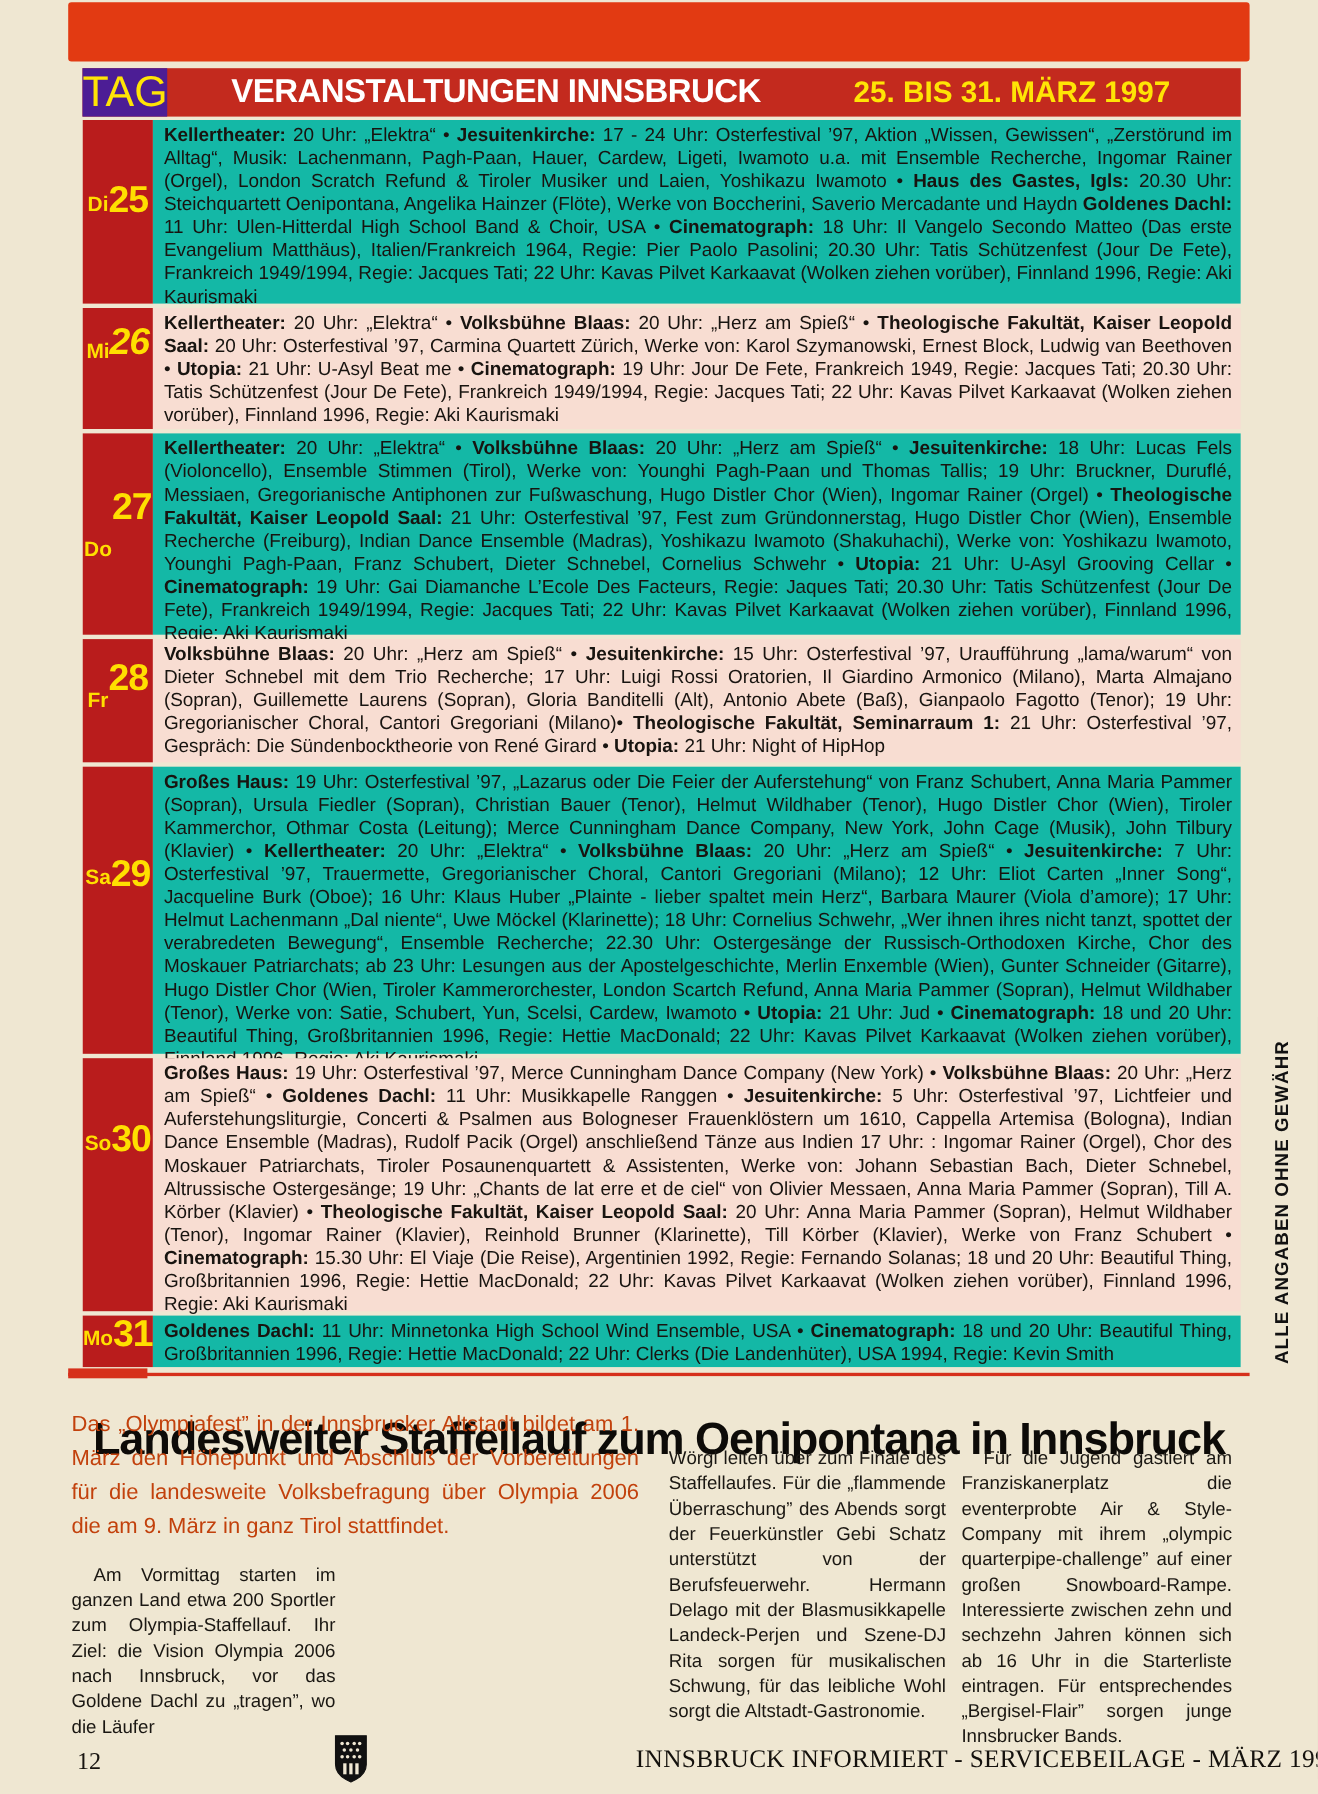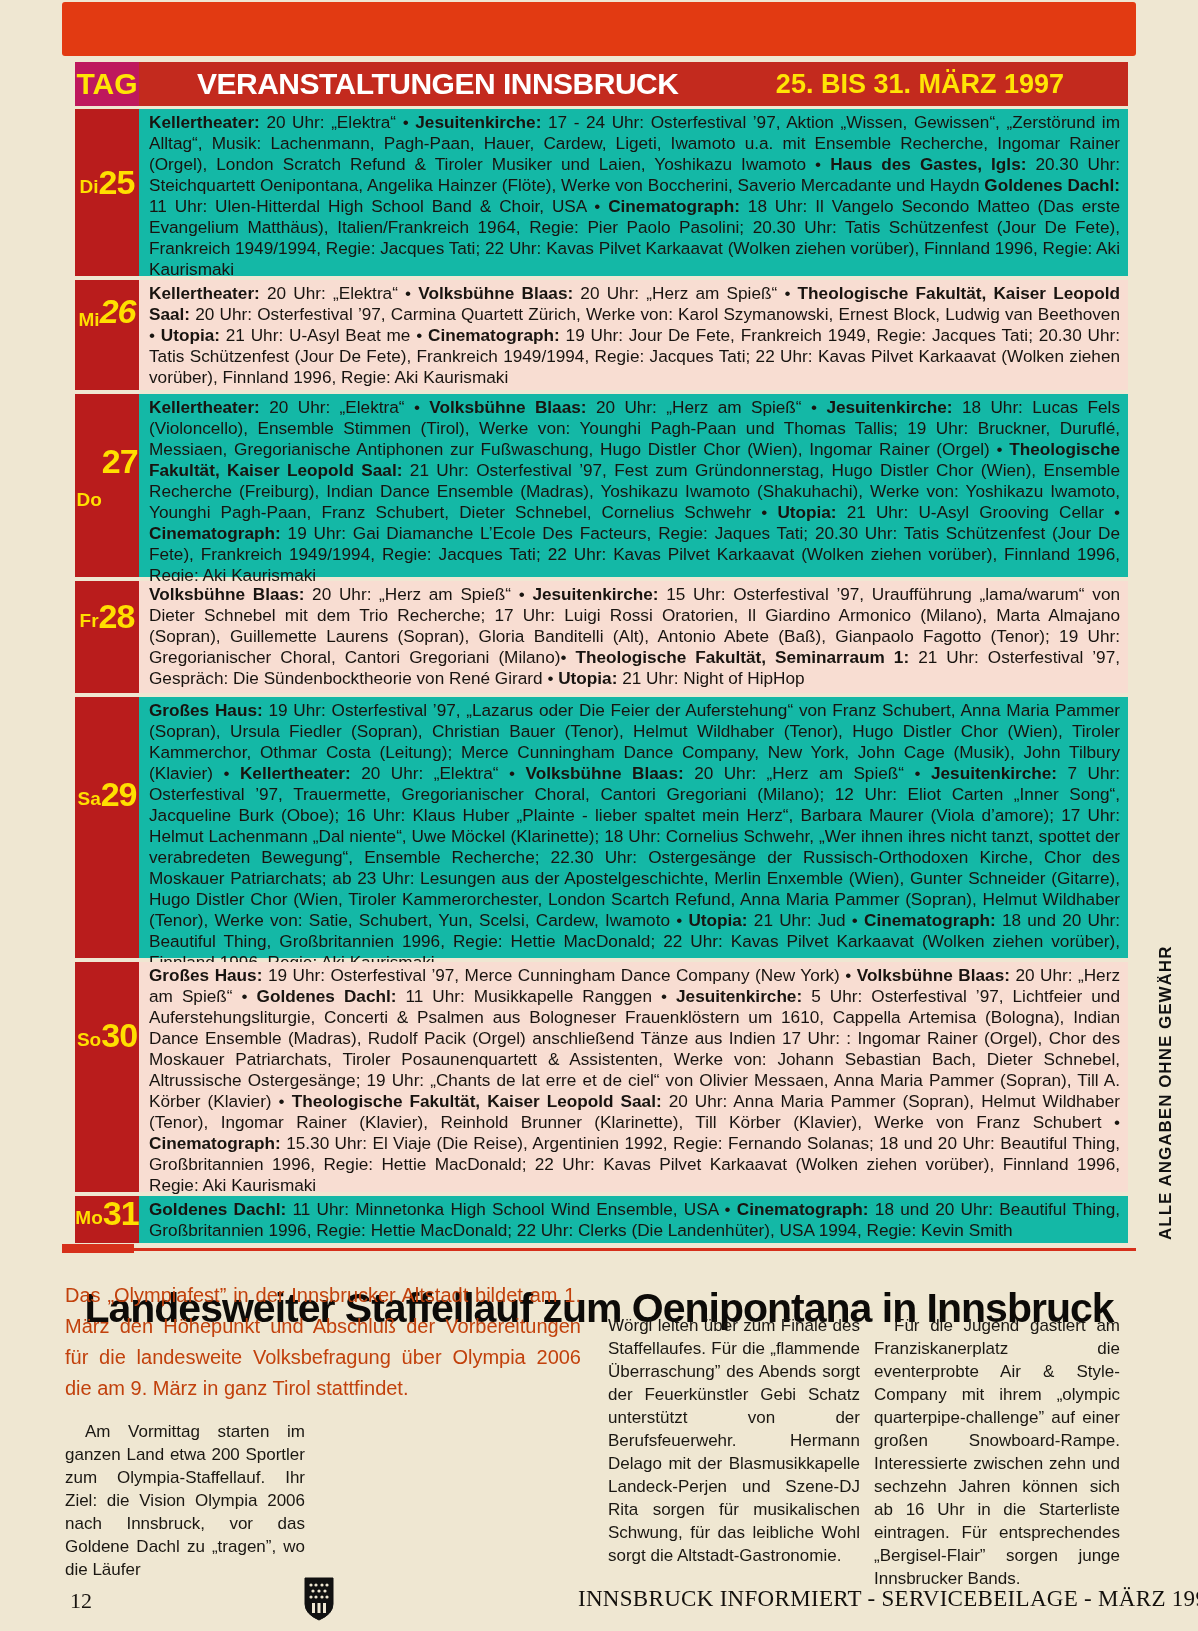--- a/index.html
+++ b/index.html
@@ -2,22 +2,22 @@
 <html lang="de"><head>
 <meta charset="utf-8">
 <style>
   html,body{margin:0;padding:0;background:#e8e0cb;}
   .page{position:relative;width:1198px;height:1631px;background:#efe7d2;overflow:hidden;
         font-family:"Liberation Sans",sans-serif;color:#181410;}
   
   .top-band{position:absolute;left:62px;top:2px;width:1074px;height:54px;background:#e23a12;border-radius:3px;}
   .header-bar{position:absolute;left:75px;top:62px;width:1053px;height:44px;background:#c32a1e;
               display:flex;align-items:center;}
-  .tag-box{flex:0 0 64px;height:100%;background:#be185d;display:flex;align-items:center;justify-content:center;
-           color:#ffe405;font-size:30px;font-weight:bold;letter-spacing:0;}
+  .tag-box{flex:0 0 64px;height:100%;background:#4c1d95;display:flex;align-items:center;justify-content:center;
+           color:#ffe405;font-size:39px;font-weight:normal;letter-spacing:0;}
   .hdr-title{color:#ffffff;font-size:30px;font-weight:bold;letter-spacing:-0.5px;margin-left:58px;white-space:nowrap;}
   .hdr-date{color:#ffe405;font-size:27px;font-weight:bold;margin-left:auto;margin-right:64px;white-space:nowrap;}
   
   .listing{position:absolute;left:75px;top:109px;width:1053px;height:1134px;
            display:flex;flex-direction:column;gap:4px;overflow:hidden;}
   .lrow{display:flex;}
   .daycell{flex:0 0 64px;background:#b91c1c;color:#ffdf00;display:flex;align-items:flex-start;justify-content:center;}
   .dabbr{font-size:19px;font-weight:bold;align-self:flex-start;margin-top:11px;}
   .dnum{font-size:34px;font-weight:bold;letter-spacing:-1px;line-height:1;}
   .dcontent{flex:1;padding:3px 8px 4px 10px;font-size:17.2px;line-height:21px;text-align:justify;}
@@ -78,21 +78,21 @@
       </div>
       <div class="lrow light" style="min-height: 178px;">
         <div class="daycell">
           <span class="dabbr" style="margin-top: 95px;">Do</span>
           <span class="dnum" style="margin-top: 50px;">27</span>
         </div>
         <div class="dcontent"><b>Kellertheater:</b><span> 20 Uhr: „Elektra“ • </span><b>Volksbühne Blaas:</b><span> 20 Uhr: „Herz am Spieß“ • </span><b>Jesuitenkirche:</b><span> 18 Uhr: Lucas Fels (Violoncello), Ensemble Stimmen (Tirol), Werke von: Younghi Pagh-Paan und Thomas Tallis; 19 Uhr: Bruckner, Duruflé, Messiaen, Gregorianische Antiphonen zur Fußwaschung, Hugo Distler Chor (Wien), Ingomar Rainer (Orgel) • </span><b>Theologische Fakultät, Kaiser Leopold Saal:</b><span> 21 Uhr: Osterfestival ’97, Fest zum Gründonnerstag, Hugo Distler Chor (Wien), Ensemble Recherche (Freiburg), Indian Dance Ensemble (Madras), Yoshikazu Iwamoto (Shakuhachi), Werke von: Yoshikazu Iwamoto, Younghi Pagh-Paan, Franz Schubert, Dieter Schnebel, Cornelius Schwehr • </span><b>Utopia:</b><span> 21 Uhr: U-Asyl Grooving Cellar • </span><b>Cinematograph:</b><span> 19 Uhr: Gai Diamanche L’Ecole Des Facteurs, Regie: Jaques Tati; 20.30 Uhr: Tatis Schützenfest (Jour De Fete), Frankreich 1949/1994, Regie: Jacques Tati; 22 Uhr: Kavas Pilvet Karkaavat (Wolken ziehen vorüber), Finnland 1996, Regie: Aki Kaurismaki</span></div>
       </div>
       <div class="lrow pink" style="min-height: 112px;">
         <div class="daycell">
-          <span class="dabbr" style="margin-top: 29px;">Fr</span>
+          <span class="dabbr" style="margin-top: 46px;">Fr</span>
           <span class="dnum" style="margin-top: 18px;">28</span>
         </div>
         <div class="dcontent"><b>Volksbühne Blaas:</b><span> 20 Uhr: „Herz am Spieß“ • </span><b>Jesuitenkirche:</b><span> 15 Uhr: Osterfestival ’97, Uraufführung „lama/warum“ von Dieter Schnebel mit dem Trio Recherche; 17 Uhr: Luigi Rossi Oratorien, Il Giardino Armonico (Milano), Marta Almajano (Sopran), Guillemette Laurens (Sopran), Gloria Banditelli (Alt), Antonio Abete (Baß), Gianpaolo Fagotto (Tenor); 19 Uhr: Gregorianischer Choral, Cantori Gregoriani (Milano)• </span><b>Theologische Fakultät, Seminarraum 1:</b><span> 21 Uhr: Osterfestival ’97, Gespräch: Die Sündenbocktheorie von René Girard • </span><b>Utopia:</b><span> 21 Uhr: Night of HipHop</span></div>
       </div>
       <div class="lrow light" style="min-height: 258px;">
         <div class="daycell">
           <span class="dabbr" style="margin-top: 91px;">Sa</span>
           <span class="dnum" style="margin-top: 80px;">29</span>
         </div>
         <div class="dcontent"><b>Großes Haus:</b><span> 19 Uhr: Osterfestival ’97, „Lazarus oder Die Feier der Auferstehung“ von Franz Schubert, Anna Maria Pammer (Sopran), Ursula Fiedler (Sopran), Christian Bauer (Tenor), Helmut Wildhaber (Tenor), Hugo Distler Chor (Wien), Tiroler Kammerchor, Othmar Costa (Leitung); Merce Cunningham Dance Company, New York, John Cage (Musik), John Tilbury (Klavier) • </span><b>Kellertheater:</b><span> 20 Uhr: „Elektra“ • </span><b>Volksbühne Blaas:</b><span> 20 Uhr: „Herz am Spieß“ • </span><b>Jesuitenkirche:</b><span> 7 Uhr: Osterfestival ’97, Trauermette, Gregorianischer Choral, Cantori Gregoriani (Milano); 12 Uhr: Eliot Carten „Inner Song“, Jacqueline Burk (Oboe); 16 Uhr: Klaus Huber „Plainte - lieber spaltet mein Herz“, Barbara Maurer (Viola d’amore); 17 Uhr: Helmut Lachenmann „Dal niente“, Uwe Möckel (Klarinette); 18 Uhr: Cornelius Schwehr, „Wer ihnen ihres nicht tanzt, spottet der verabredeten Bewegung“, Ensemble Recherche; 22.30 Uhr: Ostergesänge der Russisch-Orthodoxen Kirche, Chor des Moskauer Patriarchats; ab 23 Uhr: Lesungen aus der Apostelgeschichte, Merlin Enxemble (Wien), Gunter Schneider (Gitarre), Hugo Distler Chor (Wien, Tiroler Kammerorchester, London Scartch Refund, Anna Maria Pammer (Sopran), Helmut Wildhaber (Tenor), Werke von: Satie, Schubert, Yun, Scelsi, Cardew, Iwamoto • </span><b>Utopia:</b><span> 21 Uhr: Jud • </span><b>Cinematograph:</b><span> 18 und 20 Uhr: Beautiful Thing, Großbritannien 1996, Regie: Hettie MacDonald; 22 Uhr: Kavas Pilvet Karkaavat (Wolken ziehen vorüber), Finnland 1996, Regie: Aki Kaurismaki</span></div>

